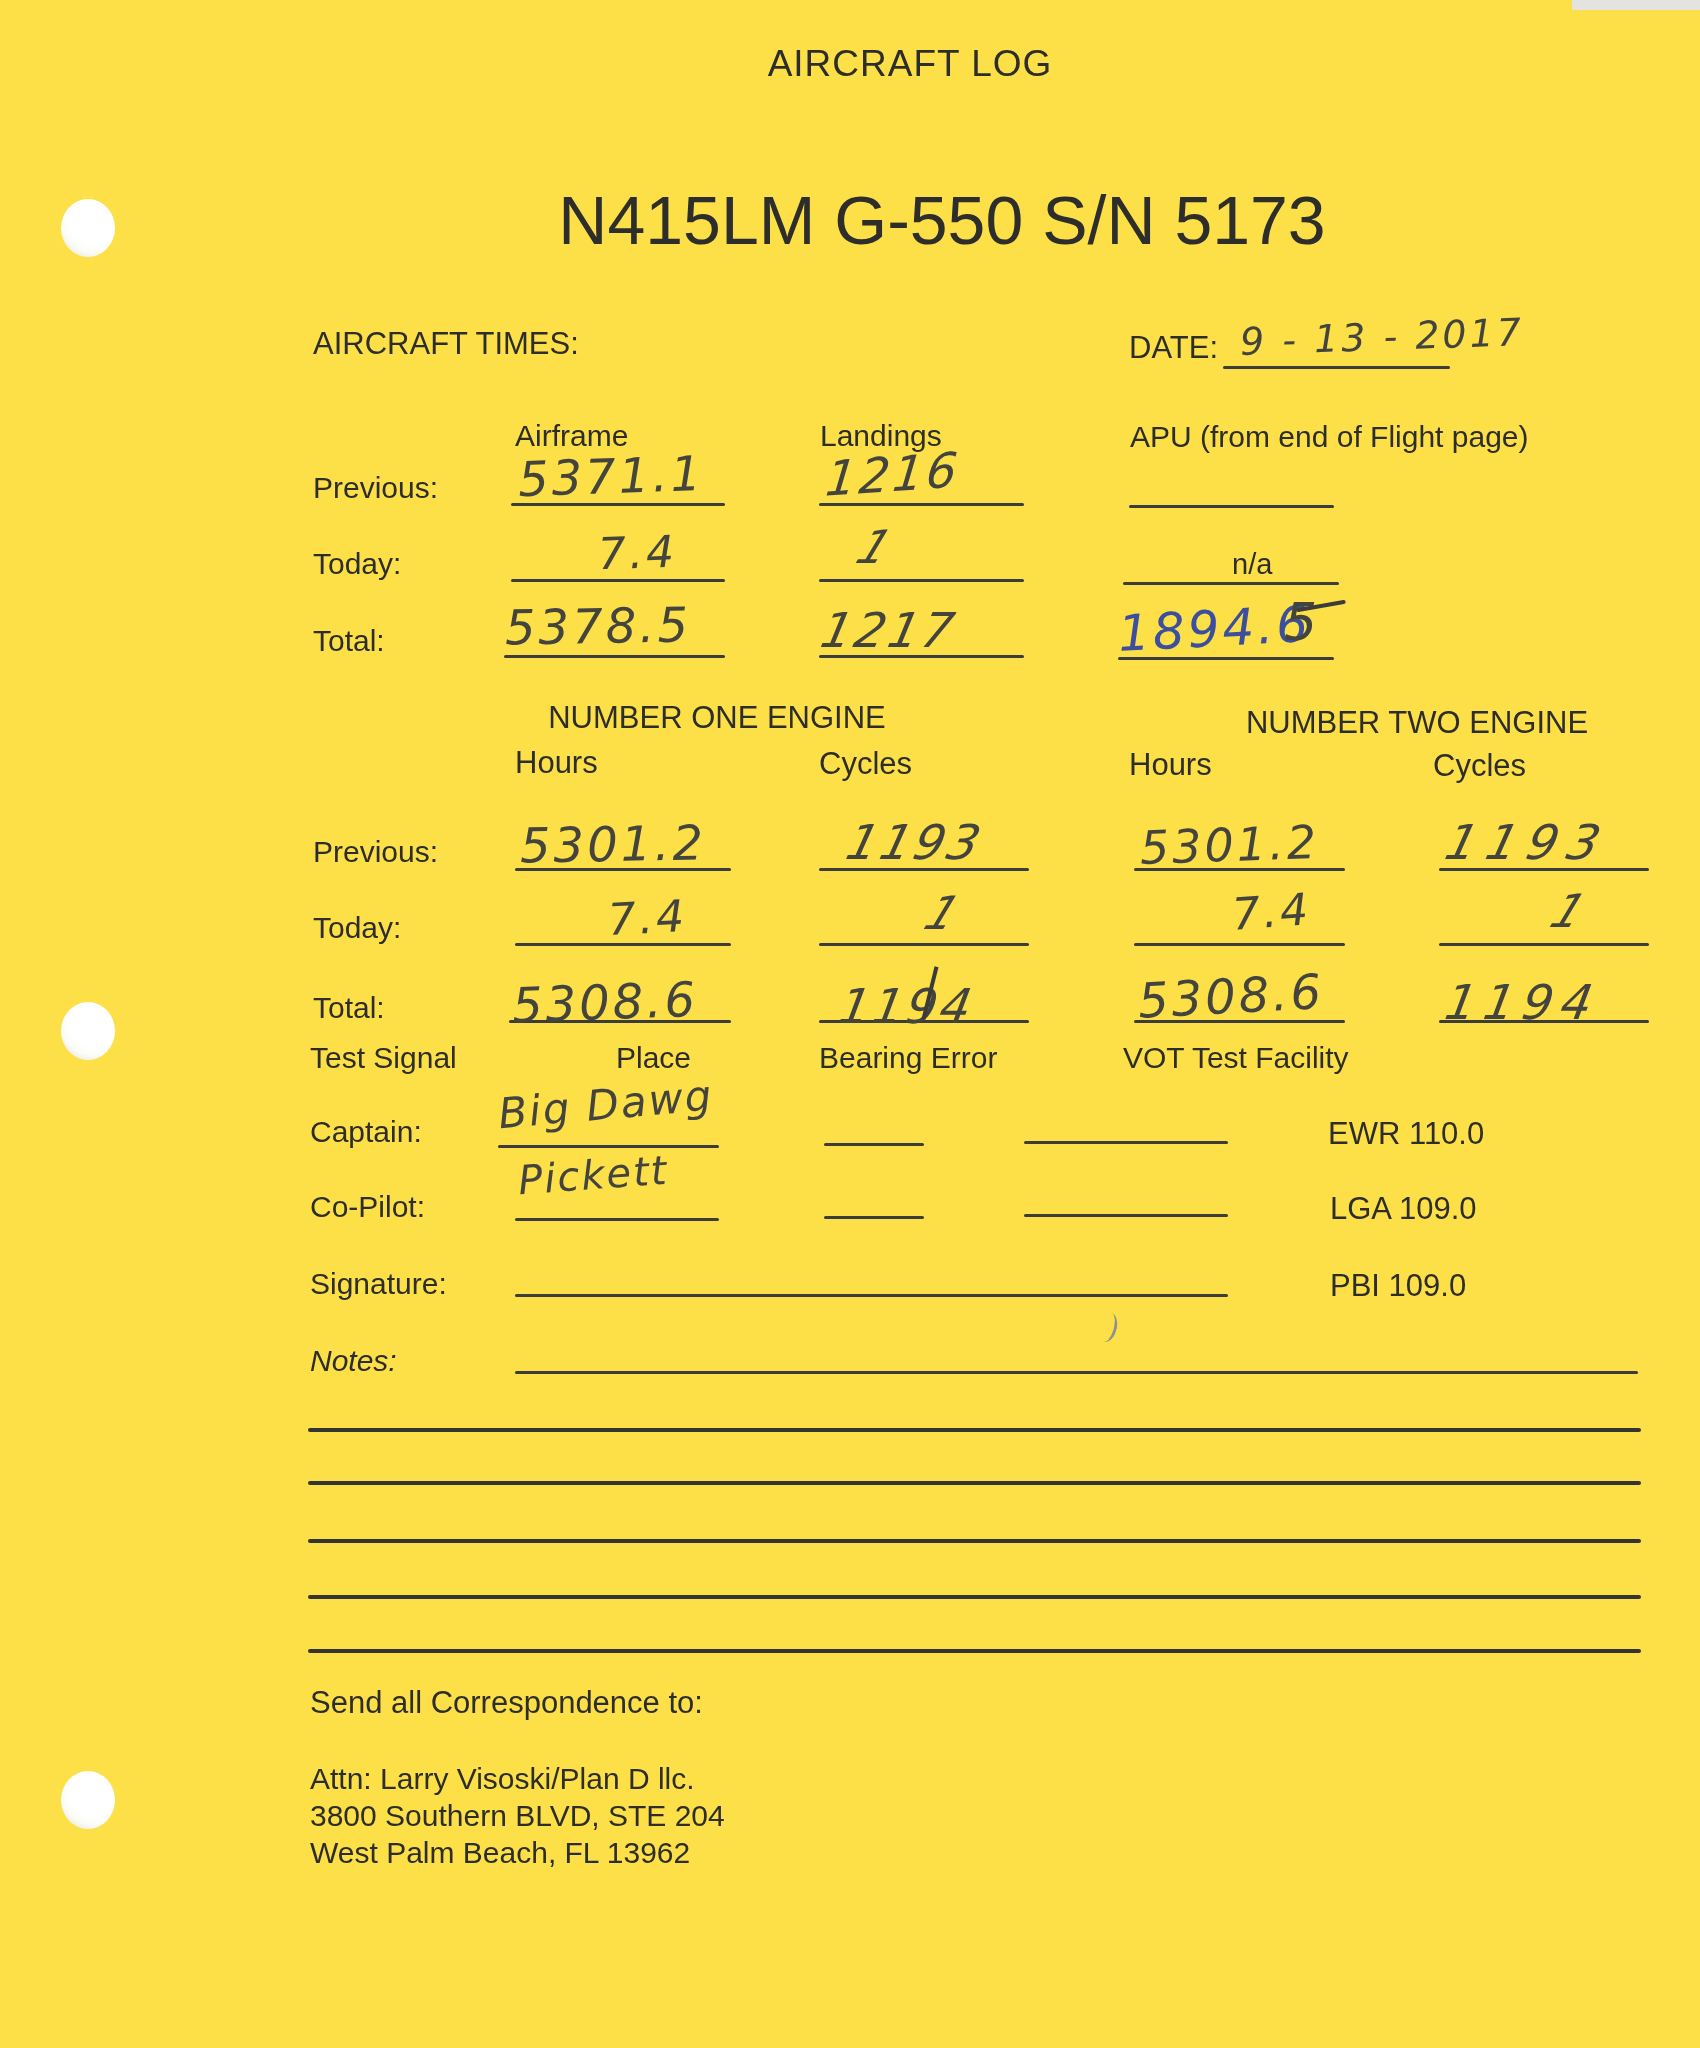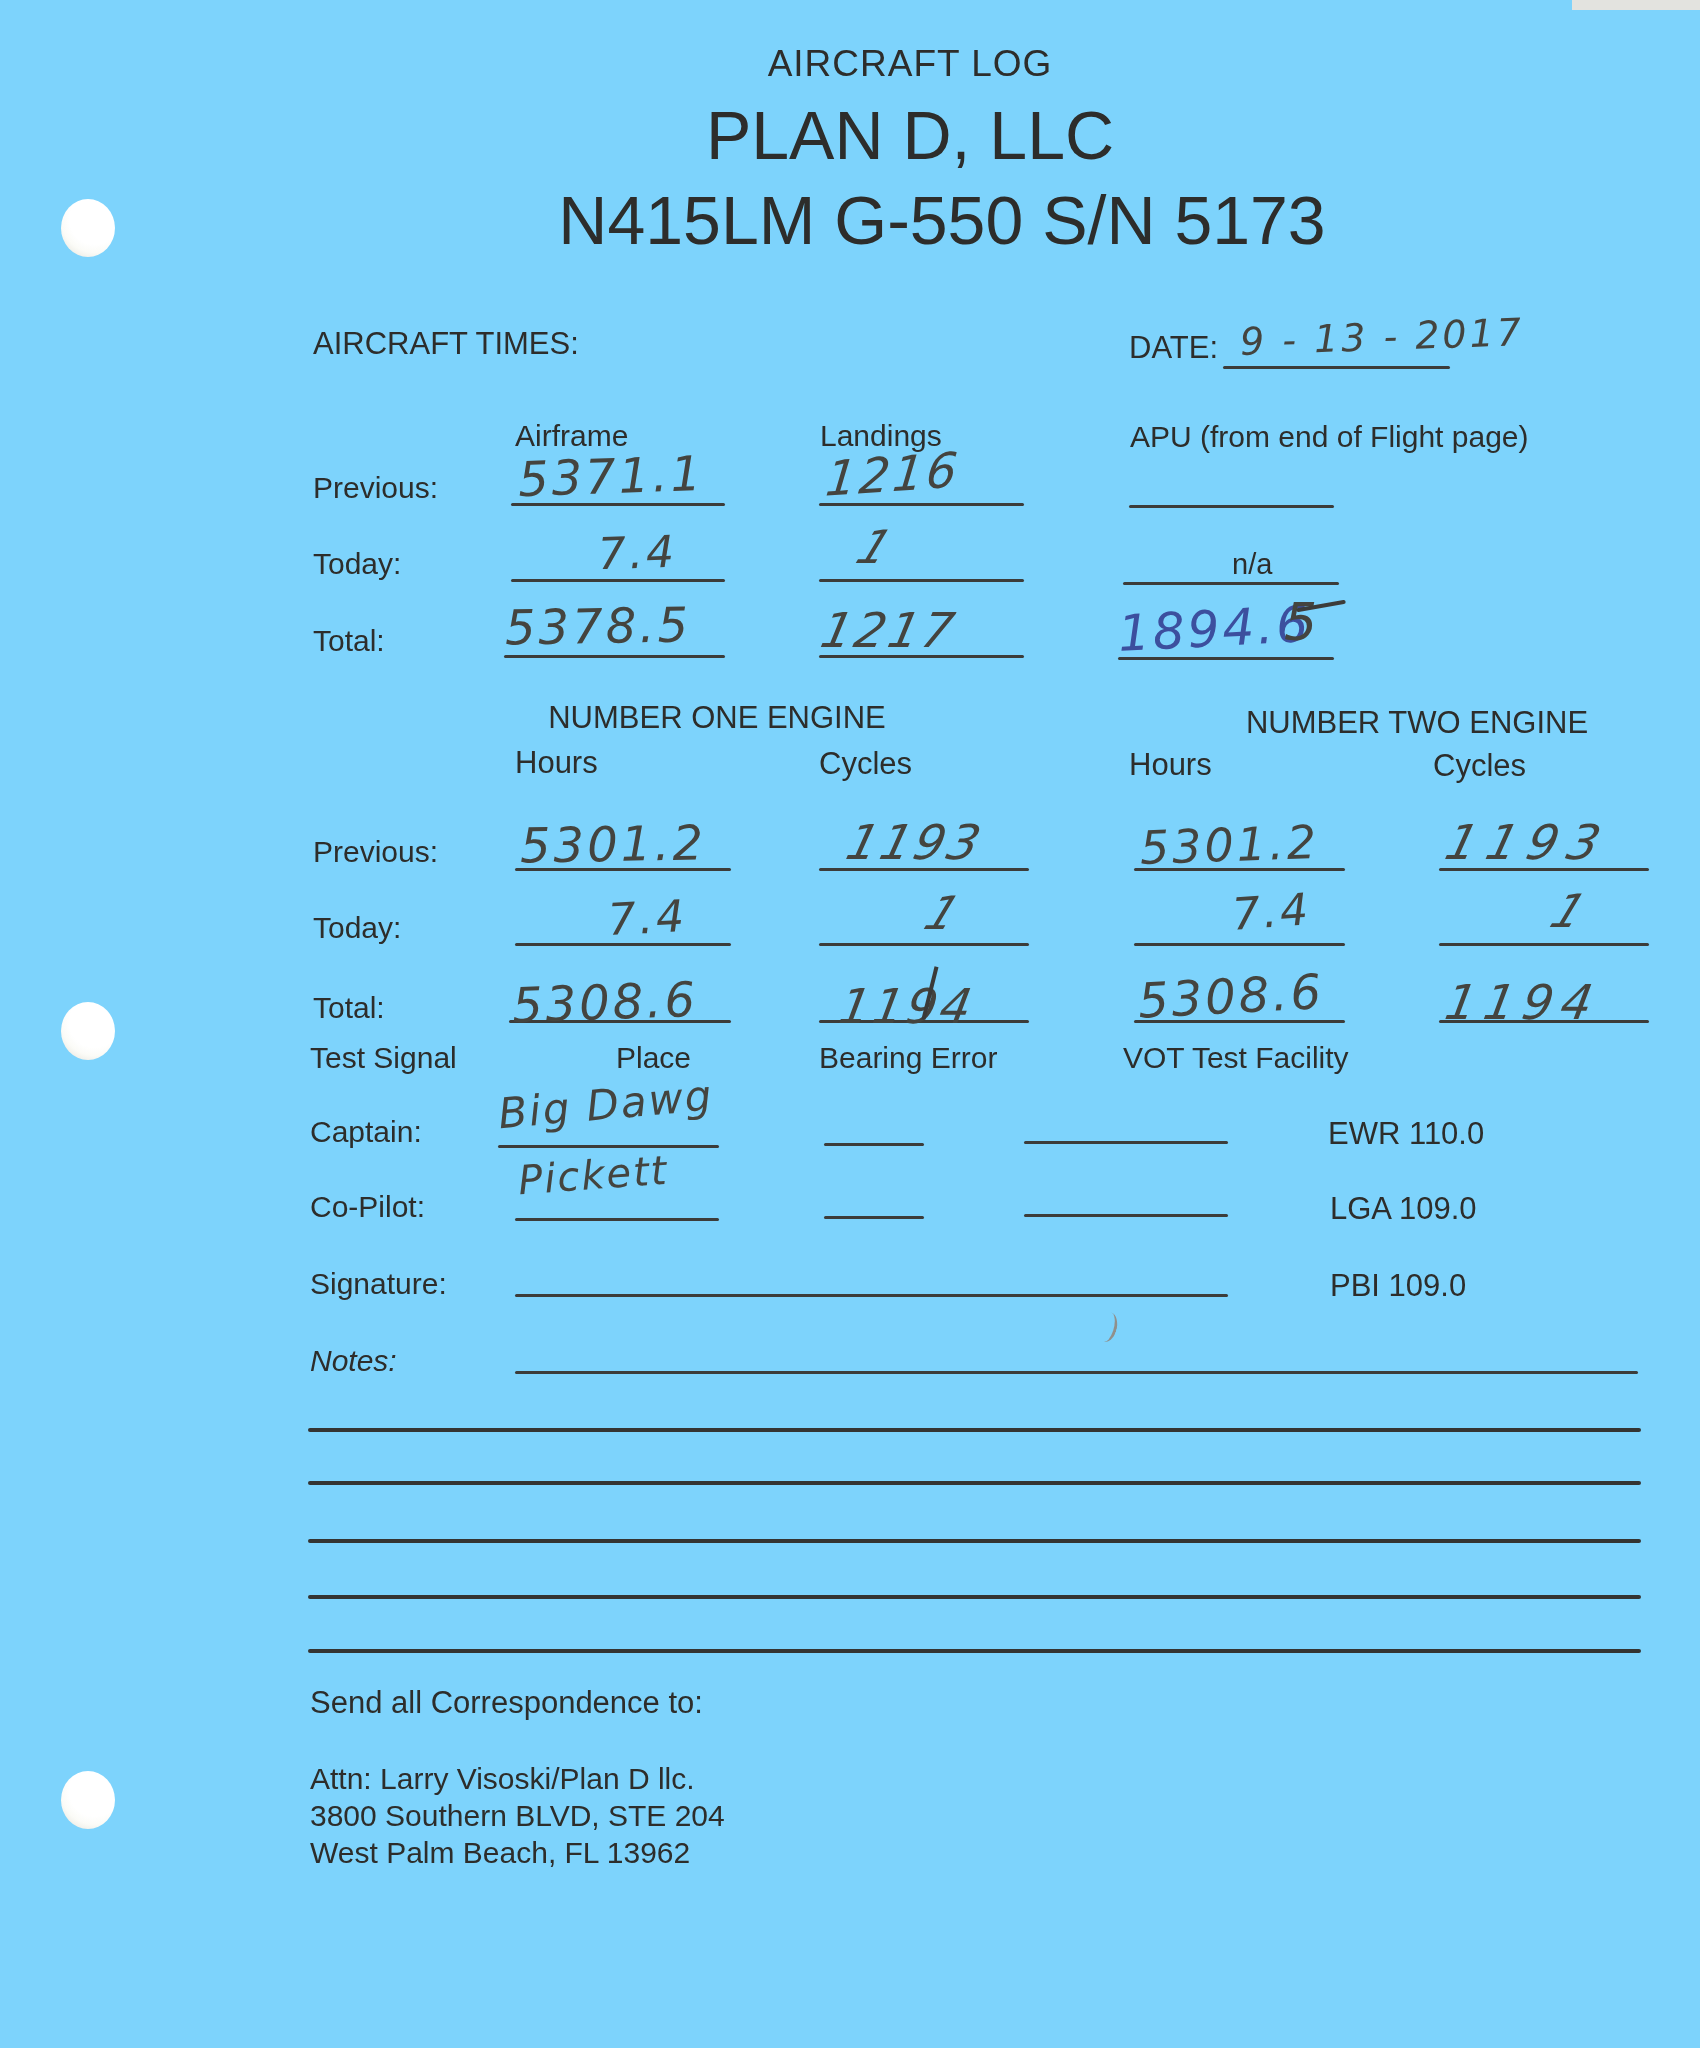--- a/index.html
+++ b/index.html
@@ -1,16 +1,16 @@
 <!DOCTYPE html>
 <html style="--ink-blue: #3c4f9e;"><head>
 <meta charset="utf-8">
 <style>
   html,body{margin:0;padding:0;background:#e9e9e6;}
-  .page{position:relative;width:1700px;height:2048px;background:#7dd3fc;overflow:hidden;
+  .page{position:relative;width:1700px;height:2048px;background:#fde047;overflow:hidden;
         font-family:"Liberation Sans",sans-serif;}
   .t{position:absolute;color:#2d2d2b;white-space:nowrap;line-height:1.1;}
   .ctr{transform:translateX(-50%);}
   .line{position:absolute;height:3px;background:#3c3c3a;border-radius:2px;}
   .thick{height:4px;background:#343432;}
   .hw{position:absolute;font-family:"DejaVu Sans",sans-serif;font-style:italic;
       color:#44443f;white-space:nowrap;line-height:1;}
   .num{letter-spacing:3px;}
   .blue{color:var(--ink-blue,#3c4f9e);}
   .hole{position:absolute;width:54px;height:58px;border-radius:50%;
@@ -22,21 +22,20 @@
 <body>
 
 <div class="page">
 
   <div class="strip" style="left:1572px;top:0;width:128px;height:10px;"></div>
   <div class="hole" style="left:61px;top:199px;"></div>
   <div class="hole" style="left:61px;top:1002px;"></div>
   <div class="hole" style="left:61px;top:1771px;"></div>
 
   <div class="t ctr" style="left:910px;top:44px;font-size:37px;letter-spacing:1px;">AIRCRAFT LOG</div>
-  <div class="t ctr" style="left:910px;top:98px;font-size:68px;">PLAN D, LLC</div>
   <div class="t ctr" style="left:910px;top:183px;font-size:68px;margin-left:32px;">N415LM G-550 S/N 5173</div>
 
   <div class="t" style="left:313px;top:327px;font-size:31px;">AIRCRAFT TIMES:</div>
   <div class="t" style="left:1129px;top:331px;font-size:31px;">DATE:</div>
   <div class="hw num" style="left:1240px;top:318px;font-size:38px;transform:rotate(-2deg);">9 - 13 - 2017</div>
   <div class="line" style="left:1223px;top:366px;width:227px;"></div>
 
   <div class="t" style="left:515px;top:419px;font-size:30px;">Airframe</div>
   <div class="t" style="left:820px;top:419px;font-size:30px;">Landings</div>
   <div class="t" style="left:1130px;top:420px;font-size:30px;">APU (from end of Flight page)</div>

